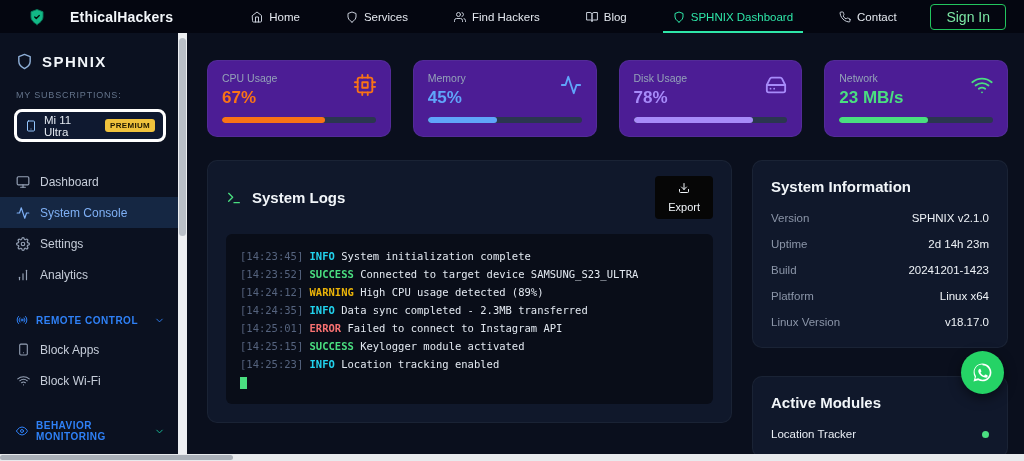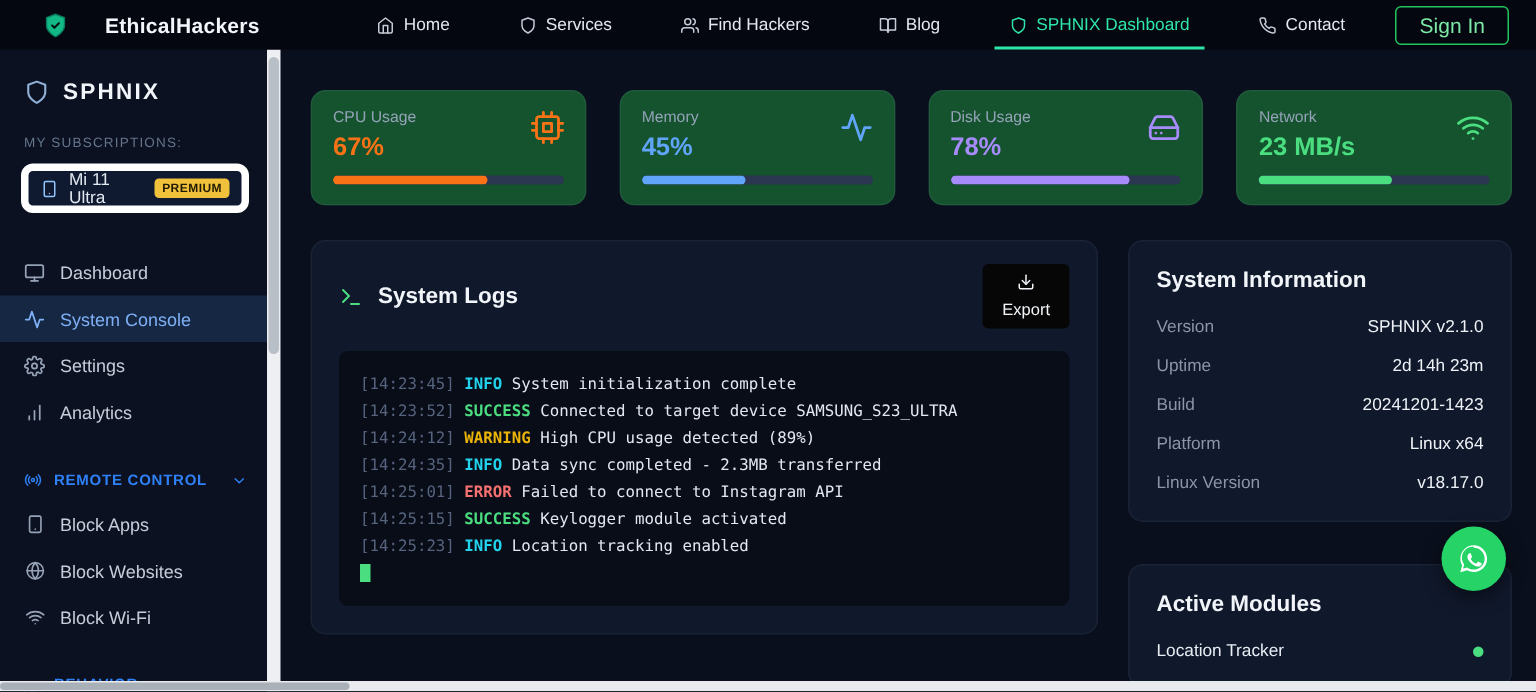--- a/index.html
+++ b/index.html
@@ -40,21 +40,21 @@
   
   .body { display:flex; height:428px; }
 
   
   .sidebar { width:178px; background:#0b1120; padding-top:14px; overflow:hidden; flex:none; }
   .sb-brand { display:flex; align-items:center; gap:9px; padding:6px 16px 12px; }
   .sb-brand .icon { width:17px; height:17px; color:#8fb0d8; }
   .sb-brand-text { color:#f1f5f9; font-size:15px; font-weight:bold; letter-spacing:1.5px; }
   .sb-subs-label { font-size:9px; font-weight:normal; color:#64748b; letter-spacing:0.8px; padding:0 16px; margin:8px 0 9px; }
   .sub-card {
-    margin:0 12px 0 14px; height:33px; background:#0f1930; border:5px solid #ffffff;
+    margin:0 12px 0 14px; height:33px; background:#0f1930; border:3px solid #ffffff;
     border-radius:8px; display:flex; align-items:center; gap:7px; padding:0 8px; cursor:pointer;
   }
   .sub-card .icon { width:12px; height:12px; color:#93c5fd; flex:none; }
   .sub-device { color:#e2e8f0; font-size:11.5px; }
   .sub-badge {
     margin-left:auto; background:#f0c23c; color:#211a02; font-size:8px; font-weight:bold;
     padding:2px 5px; border-radius:3px; letter-spacing:0.3px;
   }
   .menu { margin-top:24px; }
   .menu-item {
@@ -80,21 +80,21 @@
 
   
   .sb-scroll { width:9px; background:#edeff2; position:relative; flex:none; }
   .sb-scroll .thumb { position:absolute; left:1px; top:5px; width:7px; height:198px; background:#b9bfc7; border-radius:4px; }
 
   
   .main { flex:1; padding:27px 16px 0 20px; overflow:hidden; }
 
   .stats-row { display:flex; gap:22px; }
   .stat-card {
-    flex:1; position:relative; background:#14532d; border:1px solid rgba(148,163,184,0.10);
+    flex:1; position:relative; background:#4c1d95; border:1px solid rgba(148,163,184,0.10);
     border-radius:10px; padding:11px 14px 13px;
   }
   .stat-label { font-size:10.5px; color:#94a3b8; }
   .stat-value { font-size:17px; font-weight:bold; margin-top:4px; }
   .stat-icon { position:absolute; top:13px; right:14px; width:22px; height:22px; }
   .stat-track { margin-top:9px; height:6px; background:#2b3650; border-radius:3px; overflow:hidden; }
   .stat-fill { height:100%; border-radius:3px; }
 
   .content-row { display:flex; gap:20px; margin-top:23px; align-items:flex-start; }
 
@@ -302,30 +302,20 @@
           </span>
       </div>
       <div class="sub-item">
         <span class="icon">
             <svg viewBox="0 0 24 24">
               <rect x="5" y="2" width="14" height="20" rx="2"></rect>
               <line x1="12" y1="18" x2="12.01" y2="18"></line>
             </svg>
           </span>
         <span>Block Apps</span>
-      </div>
-      <div class="sub-item">
-        <span class="icon">
-            <svg viewBox="0 0 24 24">
-              <circle cx="12" cy="12" r="10"></circle>
-              <line x1="2" y1="12" x2="22" y2="12"></line>
-              <path d="M12 2a15.3 15.3 0 0 1 4 10 15.3 15.3 0 0 1-4 10 15.3 15.3 0 0 1-4-10 15.3 15.3 0 0 1 4-10z"></path>
-            </svg>
-          </span>
-        <span>Block Websites</span>
       </div>
       <div class="sub-item">
         <span class="icon">
             <svg viewBox="0 0 24 24">
               <path d="M5 12.55a11 11 0 0 1 14.08 0"></path>
               <path d="M1.42 9a16 16 0 0 1 21.16 0"></path>
               <path d="M8.53 16.11a6 6 0 0 1 6.95 0"></path>
               <line x1="12" y1="20" x2="12.01" y2="20"></line>
             </svg>
           </span>

